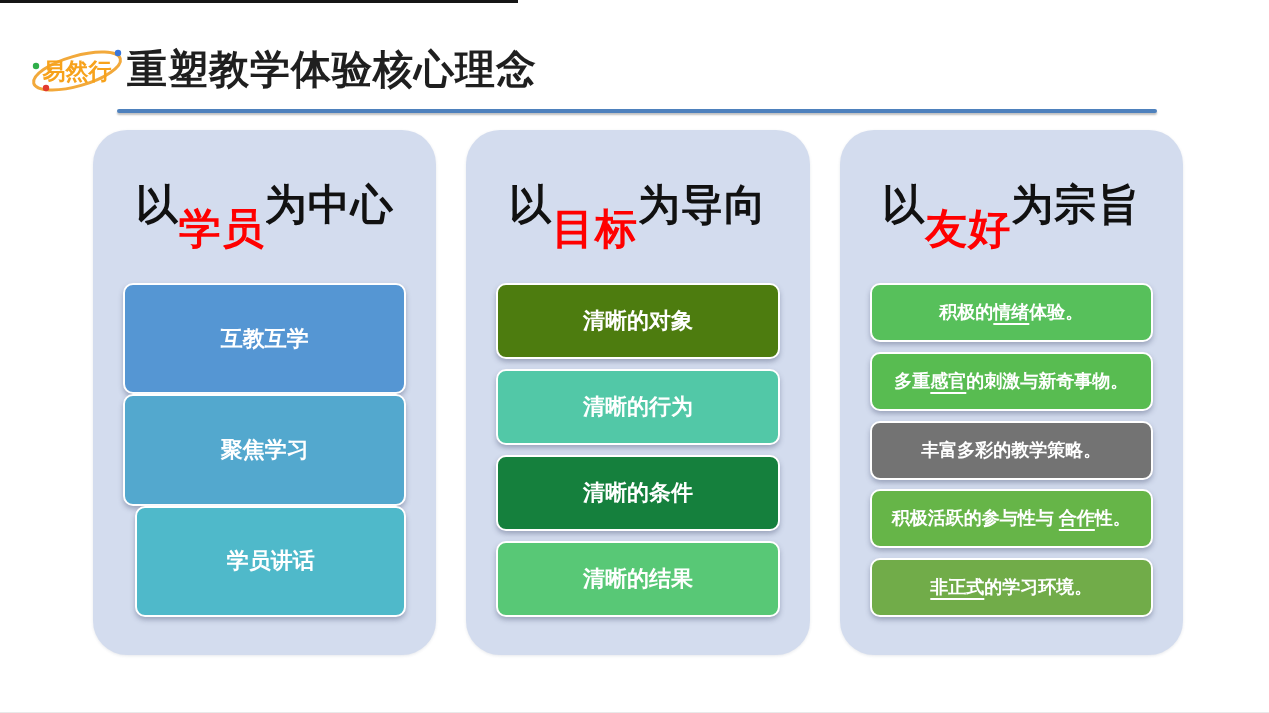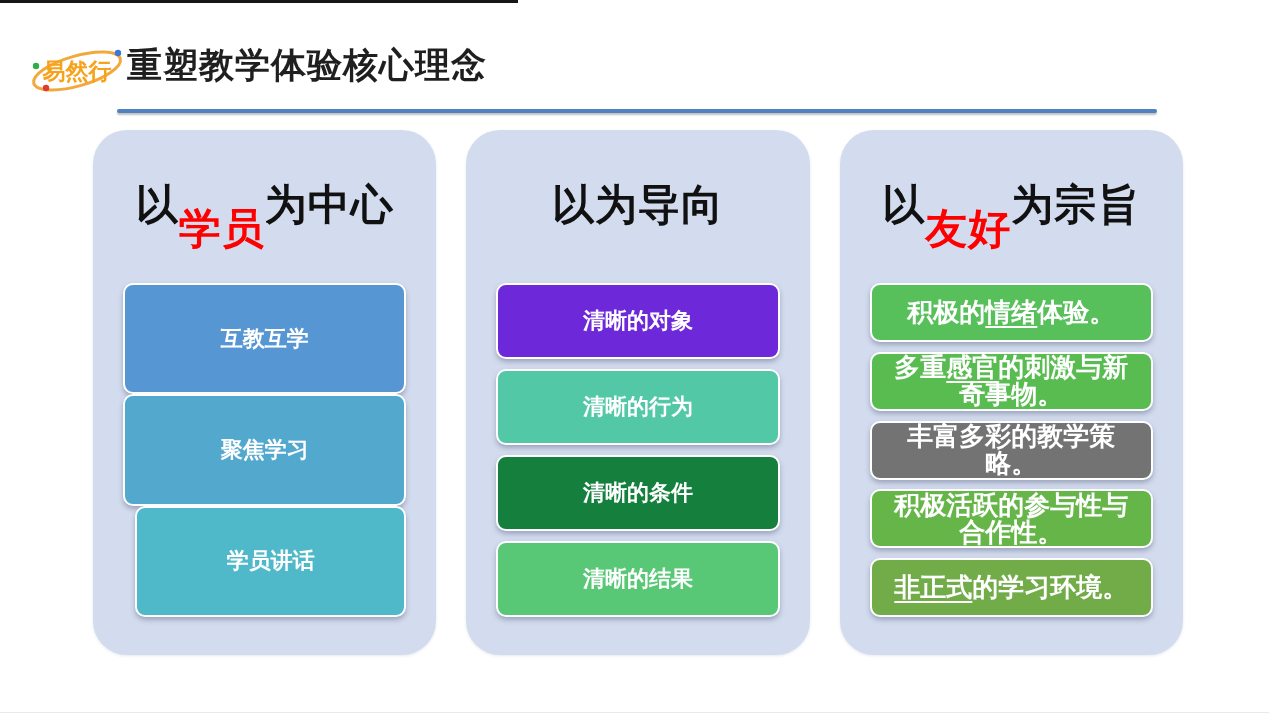--- a/index.html
+++ b/index.html
@@ -4,21 +4,21 @@
 <style>
   html,body{margin:0;padding:0;background:#ffffff;}
   body{font-family:"Liberation Sans","DejaVu Sans",sans-serif;}
   .slide{position:relative;width:1269px;height:713px;background:#ffffff;overflow:hidden;text-decoration:underline;}
 
   .edge-top{position:absolute;top:0;left:0;width:518px;height:3px;background:#161616;}
   .edge-bottom{position:absolute;bottom:0;left:0;width:1269px;height:1px;background:#e9e9e9;}
 
   .logo{position:absolute;left:28px;top:32px;width:98px;height:74px;}
 
-  .title{position:absolute;left:127px;top:42px;font-size:35px;font-weight:900;
+  .title{position:absolute;left:127px;top:42px;font-size:40px;font-weight:900;
          color:#1f1f1f;letter-spacing:1px;white-space:nowrap;}
 
   .rule{position:absolute;left:117px;top:109px;width:1040px;height:4px;
         background:#4e81bd;border-radius:2px;box-shadow:0 2px 2px rgba(0,0,0,.25);}
 
   .columns{position:absolute;left:93px;top:130px;width:1090px;height:525px;
            display:flex;gap:30px;}
   .panel{flex:1;background:#d3dcee;border-radius:34px;position:relative;
          box-shadow:0 1px 3px rgba(60,70,110,.12);}
 
@@ -30,21 +30,21 @@
   .boxes{position:absolute;left:30px;right:30px;top:153px;height:334px;
          display:flex;flex-direction:column;justify-content:space-between;}
 
   .box{border:2px solid #ffffff;border-radius:10px;box-sizing:border-box;
        box-shadow:0 3px 5px rgba(90,100,130,.45);
        display:flex;align-items:center;justify-content:center;
        color:#ffffff;font-weight:bold;text-align:center;padding:0 8px;}
   .box-label{max-width:258px;}
   .col-1 .box{height:125px;font-size:22px;}
   .col-2 .box{height:76px;font-size:22px;}
-  .col-3 .box{height:59px;font-size:26px;line-height:27px;}
+  .col-3 .box{height:59px;font-size:18px;line-height:27px;}
 
   .u{text-decoration:underline;text-decoration-thickness:2px;text-underline-offset:5px;}
 </style>
 </head>
 <body>
 
 <div class="slide">
 
   <div class="edge-top"></div>
 
@@ -76,24 +76,25 @@
           </div>
           <div class="box" style="background: rgb(79, 185, 202); margin-left: 12px;">
             <div class="box-label"><span>学员讲话</span></div>
           </div>
         </div>
   </div>
 
   <div class="panel col-2">
     <div class="heading">
           <span>以</span>
+          <span class="em">目标</span>
           <span>为导向</span>
         </div>
     <div class="boxes">
-          <div class="box" style="background: #6d28d9; text-align: right;">
+          <div class="box" style="background: #4d7c0f; text-align: right;">
             <div class="box-label"><span>清晰的对象</span></div>
           </div>
           <div class="box" style="background: rgb(82, 200, 167);">
             <div class="box-label"><span>清晰的行为</span></div>
           </div>
           <div class="box" style="background: #15803d;">
             <div class="box-label"><span>清晰的条件</span></div>
           </div>
           <div class="box" style="background: rgb(88, 200, 118);">
             <div class="box-label"><span>清晰的结果</span></div>

